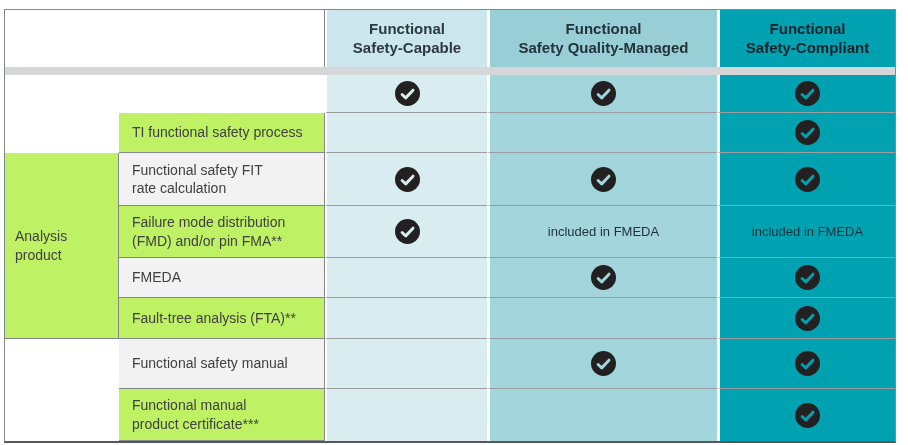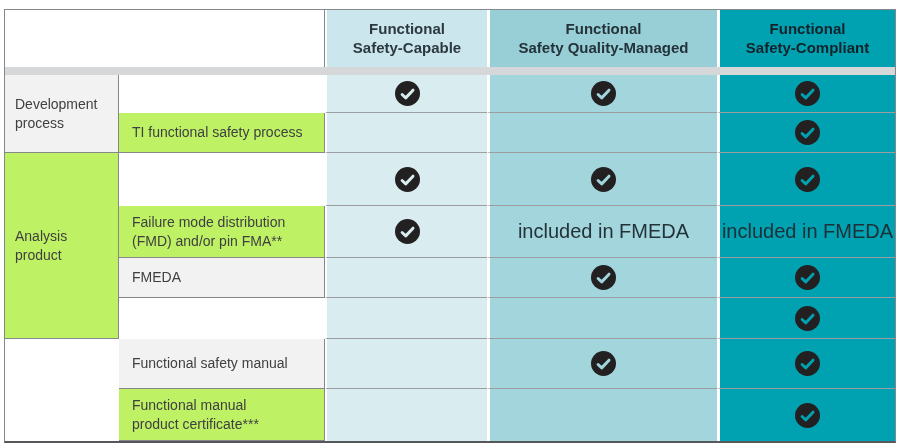--- a/index.html
+++ b/index.html
@@ -55,21 +55,21 @@
     color: #404042;
     white-space: pre-line;
   }
   .lab.grp { padding: 0 6px 0 10px; }
   .lab.itm { padding: 0 8px 0 13px; }
   .bg-gray  { background: var(--label-gray, #f2f2f2); }
   .bg-white { background: #bef264; }
   
   .val {
     justify-content: center;
-    font-size: 20px;
+    font-size: 13px;
     border-bottom: 1px solid #9b9da0;
     white-space: pre-line;
   }
   .val.last { border-bottom: none; }
   .c-cap { background: var(--capable-body, #d9edf1);  border-left: 2px solid #ffffff; color: #2c3940; }
   .c-qm  { background: var(--qm-body, #a2d5dc);      border-left: 3px solid #ffffff; color: #24333a; }
   .c-com { background: var(--compliant, #00a1b0);    border-left: 3px solid #ffffff; color: #1d3038; }
   .hdr.c-cap { background: var(--capable-header, #cbe6ec); }
   .hdr.c-qm  { background: var(--qm-header, #98cfd7); }
   .hdr.c-com { background: var(--compliant, #00a1b0); color: #14232b; }
@@ -96,22 +96,20 @@
     <div class="cell hdr-empty" style="grid-row:1;grid-column:1/3"></div>
     <div class="cell hdr c-cap" style="grid-row:1;grid-column:3"><span>Functional
 Safety-Capable</span></div>
     <div class="cell hdr c-qm" style="grid-row:1;grid-column:4"><span>Functional
 Safety Quality-Managed</span></div>
     <div class="cell hdr c-com" style="grid-row:1;grid-column:5"><span>Functional
 Safety-Compliant</span></div>
 
     <div class="cell sep" style="grid-row:2;grid-column:1/6"></div>
 
-    <div class="cell lab grp bg-gray" style="grid-row:3/5;grid-column:1"><span>Development
-process</span></div>
     <div class="cell lab grp bg-white" style="grid-row:5/9;grid-column:1"><span>Analysis product</span></div>
 
     <div class="cell val c-cap" style="grid-row:3;grid-column:3"><span class="check"><svg viewBox="0 0 24 24" aria-hidden="true">
             <circle cx="12" cy="12" r="12"></circle>
             <path d="M6.8 12.9l3.5 3.3 7-7.4"></path>
           </svg></span></div>
     <div class="cell val c-qm" style="grid-row:3;grid-column:4"><span class="check"><svg viewBox="0 0 24 24" aria-hidden="true">
             <circle cx="12" cy="12" r="12"></circle>
             <path d="M6.8 12.9l3.5 3.3 7-7.4"></path>
           </svg></span></div>
@@ -121,20 +119,22 @@
           </svg></span></div>
 
     <div class="cell lab itm bg-white" style="grid-row:4;grid-column:2"><span>TI functional safety process</span></div>
     <div class="cell val c-cap" style="grid-row:4;grid-column:3"></div>
     <div class="cell val c-qm" style="grid-row:4;grid-column:4"></div>
     <div class="cell val c-com" style="grid-row:4;grid-column:5"><span class="check"><svg viewBox="0 0 24 24" aria-hidden="true">
             <circle cx="12" cy="12" r="12"></circle>
             <path d="M6.8 12.9l3.5 3.3 7-7.4"></path>
           </svg></span></div>
 
+    <div class="cell lab itm bg-gray" style="grid-row:5;grid-column:2"><span>Functional safety FIT
+rate calculation</span></div>
     <div class="cell val c-cap" style="grid-row:5;grid-column:3"><span class="check"><svg viewBox="0 0 24 24" aria-hidden="true">
             <circle cx="12" cy="12" r="12"></circle>
             <path d="M6.8 12.9l3.5 3.3 7-7.4"></path>
           </svg></span></div>
     <div class="cell val c-qm" style="grid-row:5;grid-column:4"><span class="check"><svg viewBox="0 0 24 24" aria-hidden="true">
             <circle cx="12" cy="12" r="12"></circle>
             <path d="M6.8 12.9l3.5 3.3 7-7.4"></path>
           </svg></span></div>
     <div class="cell val c-com" style="grid-row:5;grid-column:5"><span class="check"><svg viewBox="0 0 24 24" aria-hidden="true">
             <circle cx="12" cy="12" r="12"></circle>
@@ -154,20 +154,21 @@
     <div class="cell val c-cap" style="grid-row:7;grid-column:3"></div>
     <div class="cell val c-qm" style="grid-row:7;grid-column:4"><span class="check"><svg viewBox="0 0 24 24" aria-hidden="true">
             <circle cx="12" cy="12" r="12"></circle>
             <path d="M6.8 12.9l3.5 3.3 7-7.4"></path>
           </svg></span></div>
     <div class="cell val c-com" style="grid-row:7;grid-column:5"><span class="check"><svg viewBox="0 0 24 24" aria-hidden="true">
             <circle cx="12" cy="12" r="12"></circle>
             <path d="M6.8 12.9l3.5 3.3 7-7.4"></path>
           </svg></span></div>
 
+    <div class="cell lab itm bg-white" style="grid-row:8;grid-column:2"><span>Fault-tree analysis (FTA)**</span></div>
     <div class="cell val c-cap" style="grid-row:8;grid-column:3"></div>
     <div class="cell val c-qm" style="grid-row:8;grid-column:4"></div>
     <div class="cell val c-com" style="grid-row:8;grid-column:5"><span class="check"><svg viewBox="0 0 24 24" aria-hidden="true">
             <circle cx="12" cy="12" r="12"></circle>
             <path d="M6.8 12.9l3.5 3.3 7-7.4"></path>
           </svg></span></div>
 
     <div class="cell lab itm bg-gray" style="grid-row:9;grid-column:2"><span>Functional safety manual</span></div>
     <div class="cell val c-cap" style="grid-row:9;grid-column:3"></div>
     <div class="cell val c-qm" style="grid-row:9;grid-column:4"><span class="check"><svg viewBox="0 0 24 24" aria-hidden="true">

